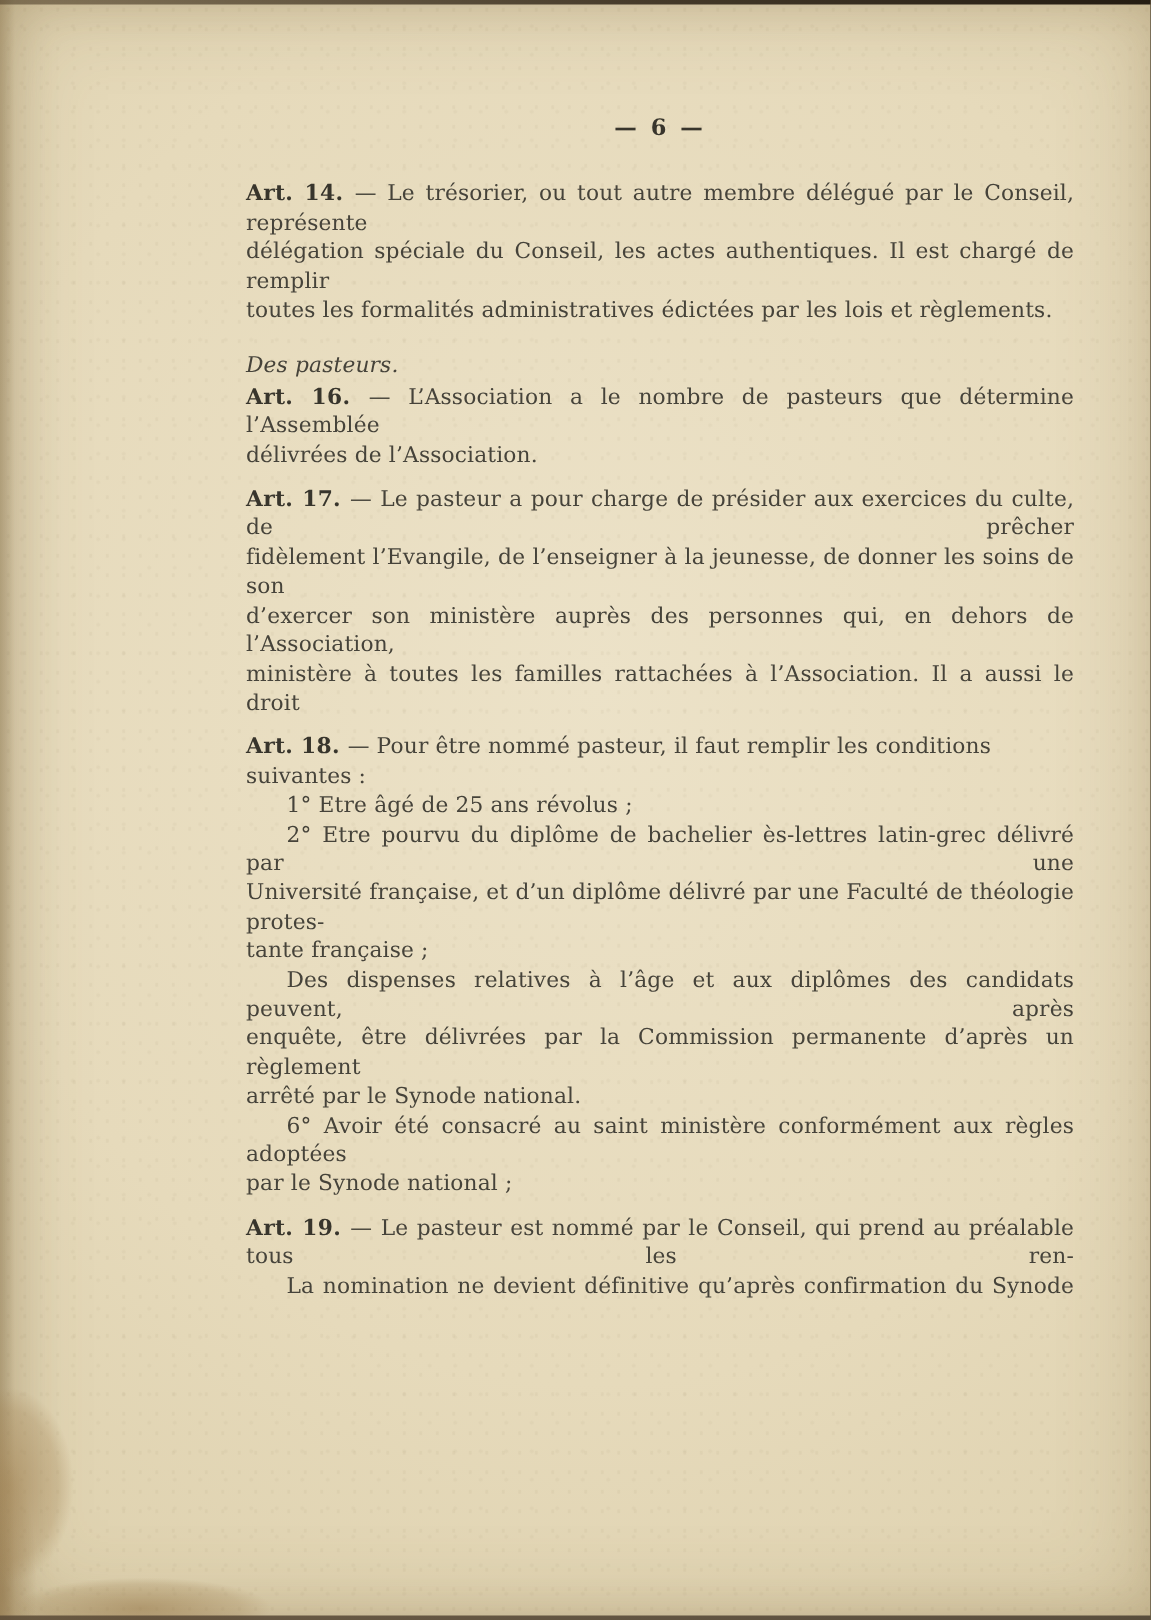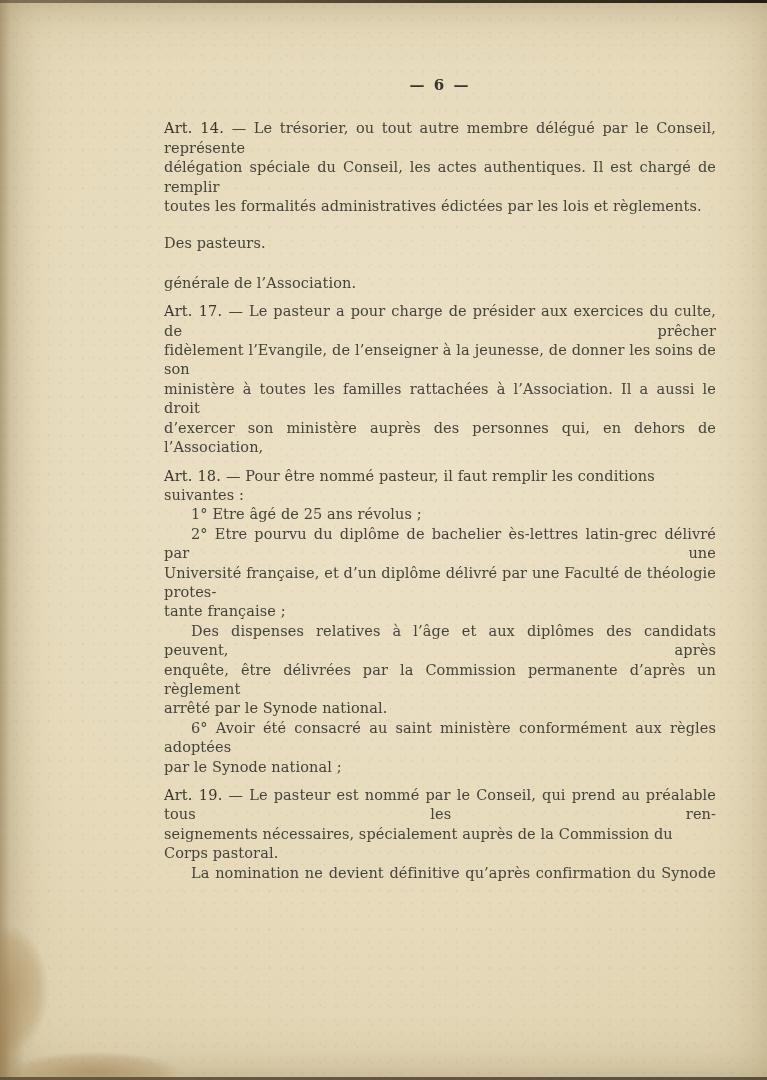--- a/index.html
+++ b/index.html
@@ -59,27 +59,28 @@
   .page-number{
     text-align:center;
     font-weight:bold;
     color:var(--ink-dark);
     letter-spacing:2px;
     margin-bottom:24px;
     font-size:15px;
   }
   .block{margin-bottom:9px;}
   .heading{
-    margin-top:18px;margin-bottom:20px;
+    font-style:italic;
+    margin-top:18px;margin-bottom:0;
     color:var(--ink);
   }
   .line{min-height:19.4px;}
   .line.just{text-align:justify;text-align-last:justify;}
   .line.ind{text-indent:27px;}
-  .line b{font-weight:400;color:var(--ink-dark);letter-spacing:.2px;}
+  .line b{font-weight:700;color:var(--ink-dark);letter-spacing:.2px;}
 </style>
 </head>
 <body>
 
 <div class="sheet">
   <div class="grain"></div>
   <div class="edge-left-wear"></div>
   <div class="stain-bl"></div>
   <div class="edge-top"></div>
   <div class="edge-bottom"></div>
@@ -87,40 +88,40 @@
   <div class="text-block">
     <div class="page-number">— 6 —</div>
     <div id="blocks-host">
         <div class="block">
           <div class="line just"><b>Art. 14. </b>— Le trésorier, ou tout autre membre délégué par le Conseil, représente</div>
           <div class="line just">délégation spéciale du Conseil, les actes authentiques. Il est chargé de remplir</div>
           <div class="line">toutes les formalités administratives édictées par les lois et règlements.</div>
         </div>
         <div class="block heading">Des pasteurs.</div>
         <div class="block">
-          <div class="line">générale de l’Association.</div>
+          <div class="line just"><b>Art. 16. </b>— L’Association a le nombre de pasteurs que détermine l’Assemblée</div>
+          <div class="line">délivrées de l’Association.</div>
         </div>
         <div class="block">
           <div class="line just"><b>Art. 17. </b>— Le pasteur a pour charge de présider aux exercices du culte, de prêcher</div>
           <div class="line just">fidèlement l’Evangile, de l’enseigner à la jeunesse, de donner les soins de son</div>
+          <div class="line just">d’exercer son ministère auprès des personnes qui, en dehors de l’Association,</div>
           <div class="line just">ministère à toutes les familles rattachées à l’Association. Il a aussi le droit</div>
-          <div class="line just">d’exercer son ministère auprès des personnes qui, en dehors de l’Association,</div>
         </div>
         <div class="block">
           <div class="line"><b>Art. 18. </b>— Pour être nommé pasteur, il faut remplir les conditions suivantes :</div>
           <div class="line ind">1° Etre âgé de 25 ans révolus ;</div>
           <div class="line just ind">2° Etre pourvu du diplôme de bachelier ès-lettres latin-grec délivré par une</div>
           <div class="line just">Université française, et d’un diplôme délivré par une Faculté de théologie protes-</div>
           <div class="line">tante française ;</div>
           <div class="line just ind">Des dispenses relatives à l’âge et aux diplômes des candidats peuvent, après</div>
           <div class="line just">enquête, être délivrées par la Commission permanente d’après un règlement</div>
           <div class="line">arrêté par le Synode national.</div>
           <div class="line just ind">6° Avoir été consacré au saint ministère conformément aux règles adoptées</div>
           <div class="line">par le Synode national ;</div>
         </div>
         <div class="block">
           <div class="line just"><b>Art. 19. </b>— Le pasteur est nommé par le Conseil, qui prend au préalable tous les ren-</div>
-          <div class="line">seignements nécessaires, spécialement auprès de la Commission du Corps pastoral.</div>
           <div class="line just ind">La nomination ne devient définitive qu’après confirmation du Synode</div>
         </div>
       </div>
   </div>
 </div>
 
 </body></html>

